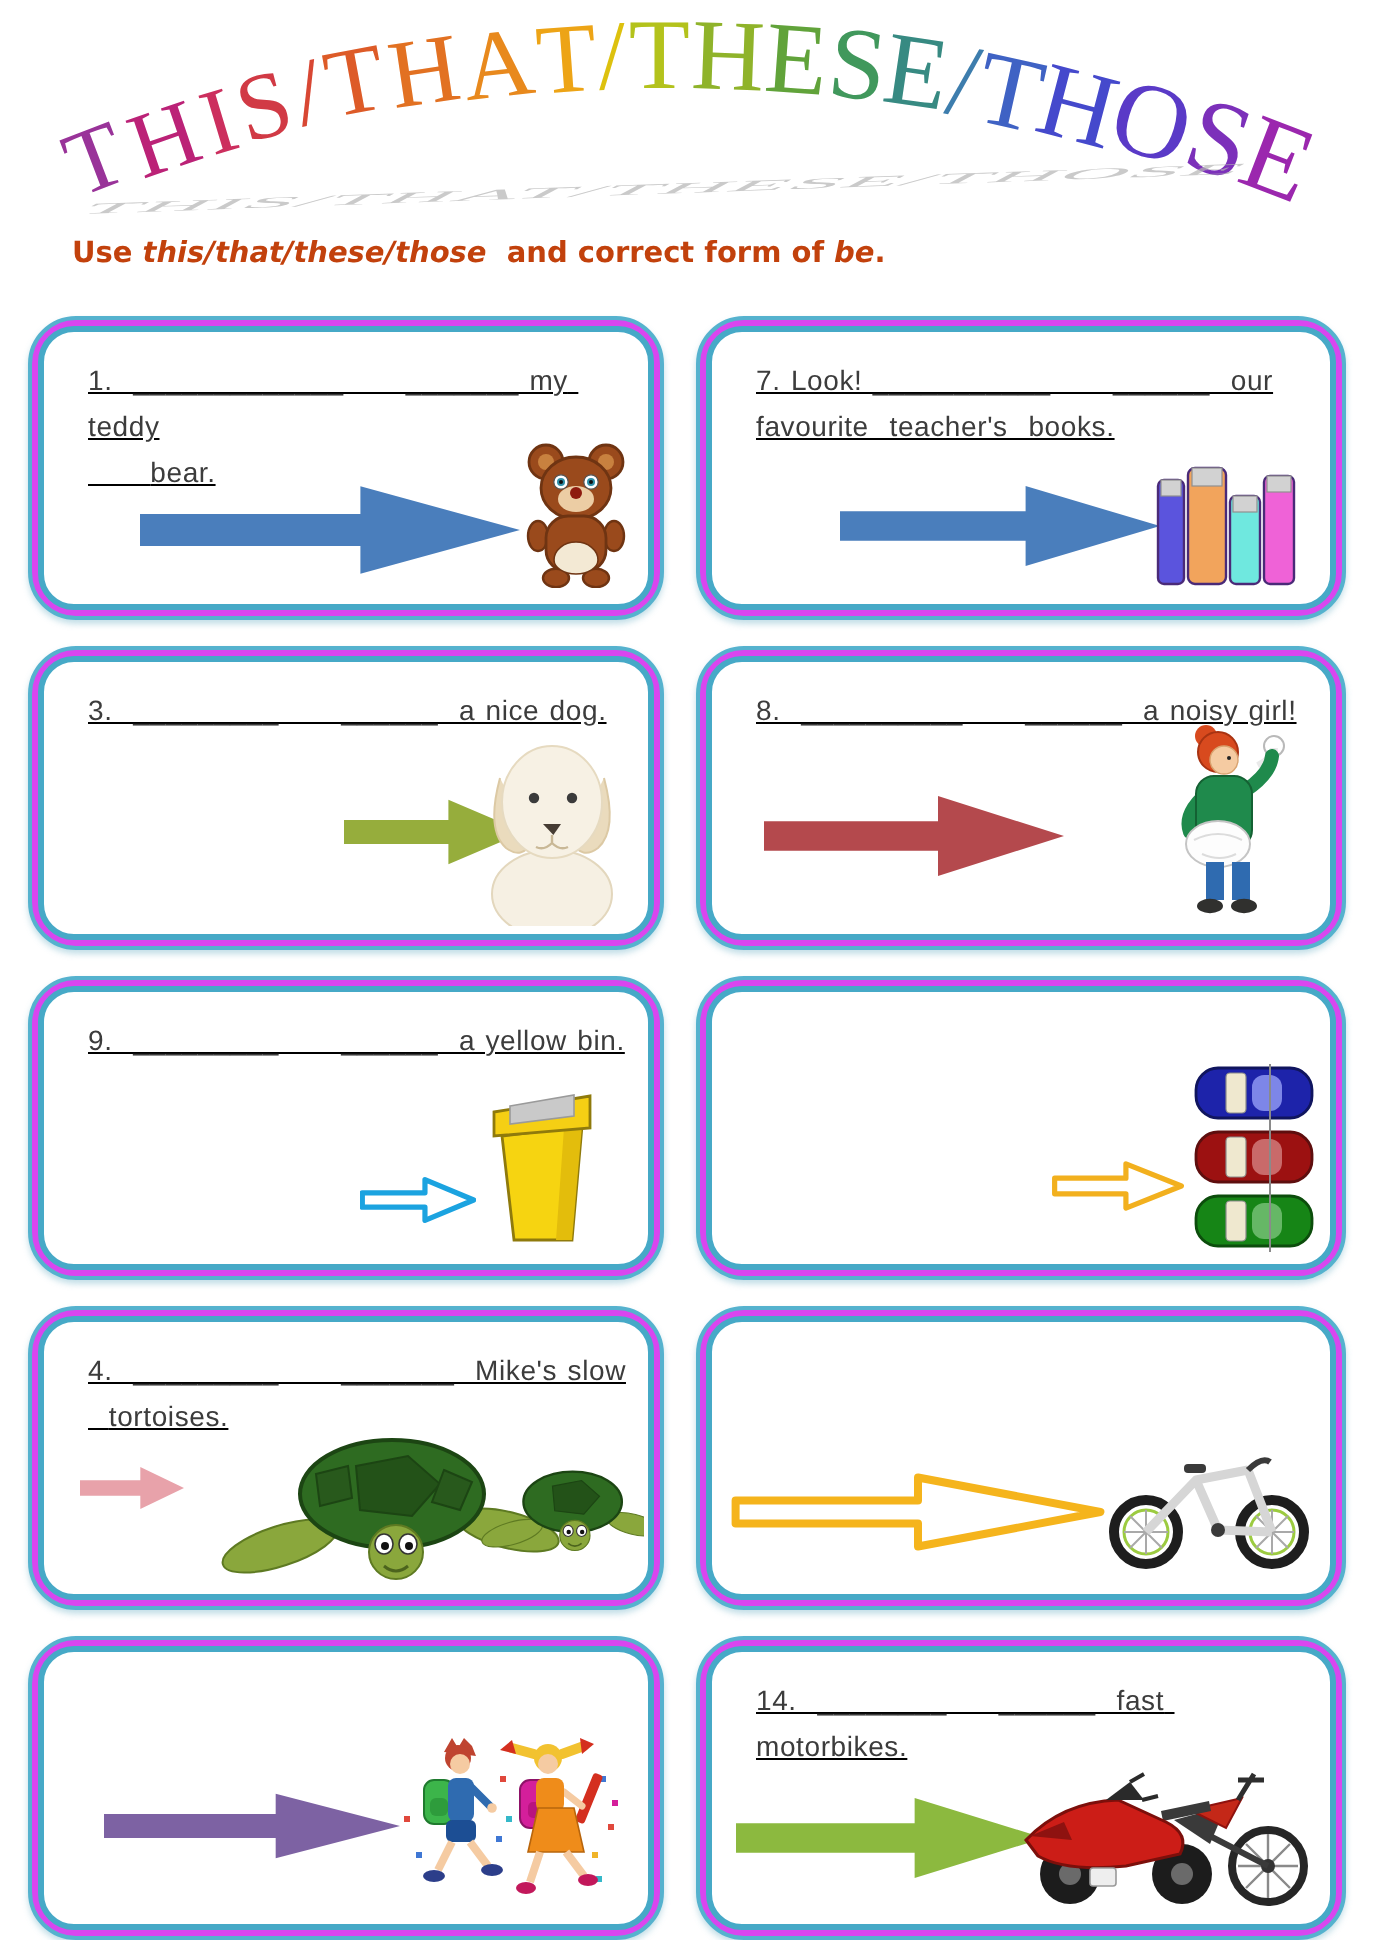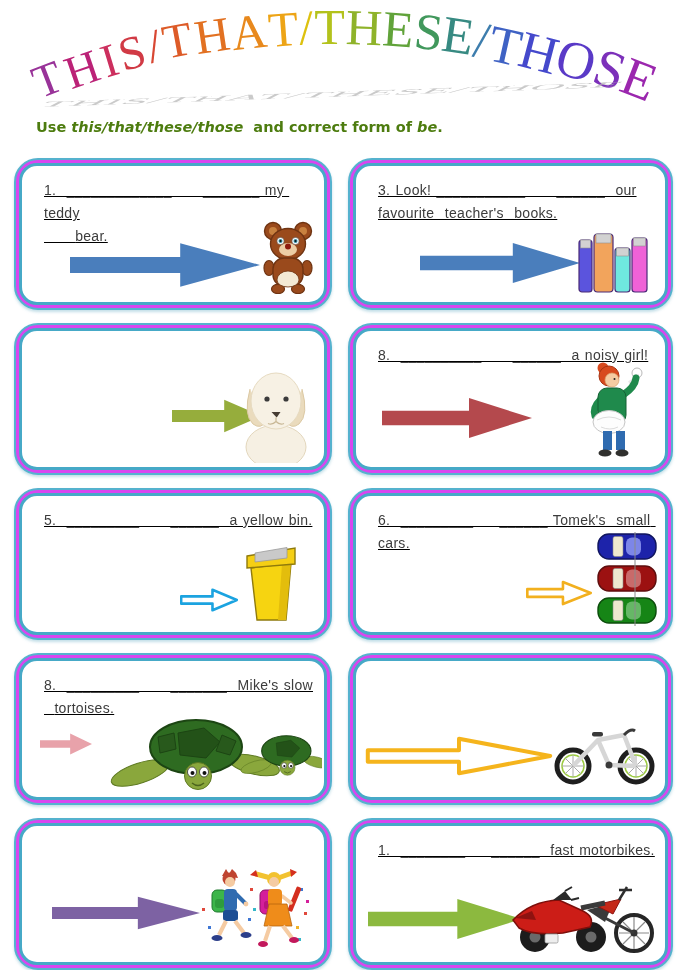--- a/index.html
+++ b/index.html
@@ -16,21 +16,21 @@
   }
   .arch span{display:inline-block;margin:0 0.5px;transform-origin:center center;}
   .title-shadow{
     position:absolute;top:56px;left:34px;width:620px;
     font-family:"Liberation Serif",serif;font-size:46px;white-space:nowrap;
     color:#b4b4b4;opacity:.7;letter-spacing:1.5px;
     transform-origin:left bottom;
     transform:rotate(-2deg) skewX(-64deg) scaleY(0.16);
   }
   .instruction{
-    position:absolute;left:36px;top:119px;font-size:14.5px;color:#4d7c0f;
+    position:absolute;left:36px;top:119px;font-size:14.5px;color:#c2410c;
     font-family:"DejaVu Sans",sans-serif;font-weight:bold;white-space:pre-wrap;text-align:right;
   }
   .instruction .it{font-style:italic;}
   
   .grid{
     display:grid;grid-template-columns:318px 325px;column-gap:16px;row-gap:13px;
     grid-auto-rows:152px;margin:0 14px;
   }
   .box{
     border:2px solid #55b2ce;border-radius:24px;padding:3px;background:#d946ef;
@@ -126,40 +126,41 @@
         <rect x="15" y="40" width="30" height="28" rx="11" fill="#9a4a1c" stroke="#6f3412" stroke-width="1.4"></rect>
         <ellipse cx="20" cy="71" rx="6.5" ry="4.6" fill="#9a4a1c" stroke="#6f3412" stroke-width="1.2"></ellipse>
         <ellipse cx="40" cy="71" rx="6.5" ry="4.6" fill="#9a4a1c" stroke="#6f3412" stroke-width="1.2"></ellipse>
         <path d="M19,62 a11,9 0 0 1 22,0 a11,7 0 0 1 -22,0 z" fill="#f3e9d4" stroke="#6f3412" stroke-width=".8"></path>
       </svg>
     </div>
   </div>
 
   <div class="box b2">
     <div class="box-inner">
-      <div class="box-text">3. Look! ___________      ______  our
+      <div class="box-text">7. Look! ___________      ______  our
 favourite  teacher's  books.</div>
       <svg class="arrow" viewBox="0 0 100 40" preserveAspectRatio="none">
           <polygon points="0,13 58,13 58,1 100,20 58,39 58,27 0,27" fill="#4a7ebc"></polygon>
         </svg>
       <svg class="pic" viewBox="0 0 78 64">
         <rect x="2" y="10" width="13" height="52" rx="3" stroke="#4a2a78" stroke-width="1.2" fill="#5b54dd"></rect>
         <rect x="3.5" y="10" width="10" height="8" fill="#d2d2d2" stroke="#8f8f8f" stroke-width=".6"></rect>
         <rect x="17" y="4" width="19" height="58" rx="3.5" stroke="#4a2a78" stroke-width="1.2" fill="#f2a45c"></rect>
         <rect x="19" y="4" width="15" height="9" fill="#d2d2d2" stroke="#8f8f8f" stroke-width=".6"></rect>
         <rect x="38" y="18" width="15" height="44" rx="3" stroke="#4a2a78" stroke-width="1.2" fill="#6fe8df"></rect>
         <rect x="39.5" y="18" width="12" height="8" fill="#d2d2d2" stroke="#8f8f8f" stroke-width=".6"></rect>
         <rect x="55" y="8" width="15" height="54" rx="3" stroke="#4a2a78" stroke-width="1.2" fill="#ef62d7"></rect>
         <rect x="56.5" y="8" width="12" height="8" fill="#d2d2d2" stroke="#8f8f8f" stroke-width=".6"></rect>
       </svg>
     </div>
   </div>
 
   <div class="box b3">
     <div class="box-inner">
+      <div class="box-text">3.  _________      ______  a nice dog.</div>
       <svg class="arrow" viewBox="0 0 100 40" preserveAspectRatio="none">
           <polygon points="0,13 58,13 58,1 100,20 58,39 58,27 0,27" fill="#96ad3c"></polygon>
         </svg>
       <svg class="pic" viewBox="0 0 84 102">
         <ellipse cx="42" cy="86" rx="30" ry="22" fill="#f6f0e3" stroke="#e3d7bd"></ellipse>
         <path d="M16,28 q-7,26 3,35 q8,6 13,-3" fill="#eadbbd" stroke="#dcc9a4"></path>
         <path d="M68,28 q7,26 -3,35 q-8,6 -13,-3" fill="#eadbbd" stroke="#dcc9a4"></path>
         <ellipse cx="42" cy="40" rx="25" ry="28" fill="#f7f1e4" stroke="#e6dac0"></ellipse>
         <circle cx="33" cy="38" r="2.6" fill="#3b3b3b"></circle>
           <circle cx="52" cy="38" r="2.6" fill="#3b3b3b"></circle>
@@ -190,36 +191,35 @@
         <rect x="28" y="70" width="9" height="19" fill="#2f6bb0"></rect>
         <rect x="41" y="70" width="9" height="19" fill="#2f6bb0"></rect>
         <ellipse cx="30" cy="92" rx="6.5" ry="3.6" fill="#30302e"></ellipse>
         <ellipse cx="47" cy="92" rx="6.5" ry="3.6" fill="#30302e"></ellipse>
       </svg>
     </div>
   </div>
 
   <div class="box b5">
     <div class="box-inner">
-      <div class="box-text">5.  _________      ______  a yellow bin.</div>
+      <div class="box-text">9.  _________      ______  a yellow bin.</div>
       <svg class="arrow" viewBox="0 0 100 40" preserveAspectRatio="none">
           <polygon points="2,14 56,14 56,3 98,20 56,37 56,26 2,26" fill="none" stroke-width="2.6" vector-effect="non-scaling-stroke" stroke-linejoin="round" stroke="#1ba3e0"></polygon>
         </svg>
       <svg class="pic" viewBox="0 0 58 88">
         <polygon points="9,32 49,27 44,84 15,84" fill="#f6d411" stroke="#8f7a0c" stroke-width="1.4"></polygon>
         <polygon points="40,28 49,27 44,84 36,84" fill="#e3bd0c"></polygon>
         <polygon points="5,20 53,12 53,28 5,32" fill="#f5cf14" stroke="#8f7a0c" stroke-width="1.4"></polygon>
         <polygon points="13,17 45,11.5 45,22 13,26" fill="#c9c9c9" stroke="#9a9a9a" stroke-width=".8"></polygon>
       </svg>
     </div>
   </div>
 
   <div class="box b6">
     <div class="box-inner">
-      <div class="box-text">6.  _________     ______ Tomek's  small cars.</div>
       <svg class="arrow" viewBox="0 0 100 40" preserveAspectRatio="none">
           <polygon points="2,14 56,14 56,3 98,20 56,37 56,26 2,26" fill="none" stroke-width="2.6" vector-effect="non-scaling-stroke" stroke-linejoin="round" stroke="#f2b01e"></polygon>
         </svg>
       <svg class="pic" viewBox="0 0 64 94">
         <g>
           <rect x="3" y="2" width="58" height="25" rx="11" stroke="#10155e" stroke-width="1.4" fill="#1d23aa"></rect>
           <rect x="18" y="4.5" width="10" height="20" rx="2" fill="#efe8cf" stroke="#8a8a8a" stroke-width=".6"></rect>
           <rect x="31" y="5.5" width="15" height="18" rx="6" fill="#7d86e8"></rect>
         </g>
         <g>
@@ -232,21 +232,21 @@
           <rect x="18" y="68.5" width="10" height="20" rx="2" fill="#efe8cf" stroke="#8a8a8a" stroke-width=".6"></rect>
           <rect x="31" y="69.5" width="15" height="18" rx="6" fill="#66b766"></rect>
         </g>
         <line x1="40" y1="0" x2="40" y2="94" stroke="#8a8a8a" stroke-width="1"></line>
       </svg>
     </div>
   </div>
 
   <div class="box b7">
     <div class="box-inner">
-      <div class="box-text">8.  _________      _______  Mike's slow
+      <div class="box-text">4.  _________      _______  Mike's slow
   tortoises.</div>
       <svg class="arrow" viewBox="0 0 100 40" preserveAspectRatio="none">
           <polygon points="0,13 58,13 58,1 100,20 58,39 58,27 0,27" fill="#e8a2aa"></polygon>
         </svg>
       <svg class="pic" viewBox="0 0 214 80">
         <g>
           <ellipse cx="32" cy="58" rx="30" ry="10" fill="#8aa73c" stroke="#5e7a22" transform="rotate(-18 32 58)"></ellipse>
           <ellipse cx="146" cy="50" rx="26" ry="9" fill="#8aa73c" stroke="#5e7a22" transform="rotate(14 146 50)"></ellipse>
           <ellipse cx="88" cy="32" rx="46" ry="27" fill="#2e6b21" stroke="#1c4513" stroke-width="2"></ellipse>
           <polygon points="70,18 96,13 112,27 98,43 72,40" fill="#235218" stroke="#1c4513"></polygon>
@@ -354,21 +354,21 @@
         <path d="M72,58 l-5,15" stroke="#f5cba2" stroke-width="4"></path>
         <path d="M85,58 l9,12" stroke="#f5cba2" stroke-width="4"></path>
         <ellipse cx="65" cy="76" rx="5" ry="3" fill="#c2185b"></ellipse>
         <ellipse cx="96" cy="72" rx="5" ry="3" fill="#c2185b"></ellipse>
       </svg>
     </div>
   </div>
 
   <div class="box b10">
     <div class="box-inner">
-      <div class="box-text">1.  ________     ______  fast motorbikes.</div>
+      <div class="box-text">14.  ________     ______  fast motorbikes.</div>
       <svg class="arrow" viewBox="0 0 100 40" preserveAspectRatio="none">
           <polygon points="0,13 58,13 58,1 100,20 58,39 58,27 0,27" fill="#8cb93f"></polygon>
         </svg>
       <svg class="pic" viewBox="0 0 160 80">
 
         <circle cx="133" cy="57" r="18" fill="#fff" stroke="#262626" stroke-width="4"></circle>
         <path d="M133,41 v32 M118,57 h30 M122,46 l22,22 M144,46 l-22,22" stroke="#8a8a8a" stroke-width="1.2"></path>
         <circle cx="133" cy="57" r="3.5" fill="#333"></circle>
         <path d="M86,34 L112,27 L104,46 Z" fill="#3a3a3a"></path>
         <path d="M94,29 L120,23 L112,38 Z" fill="#c42818" stroke="#8e120e"></path>

